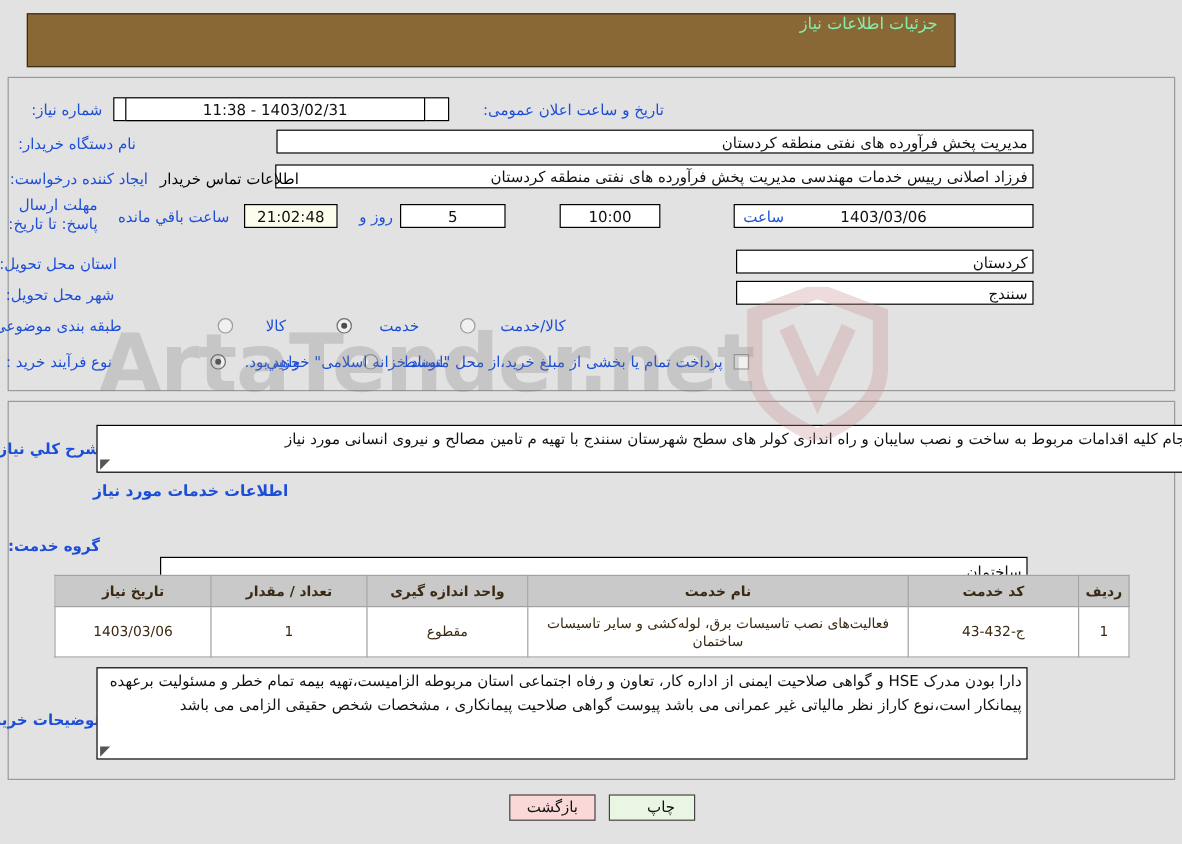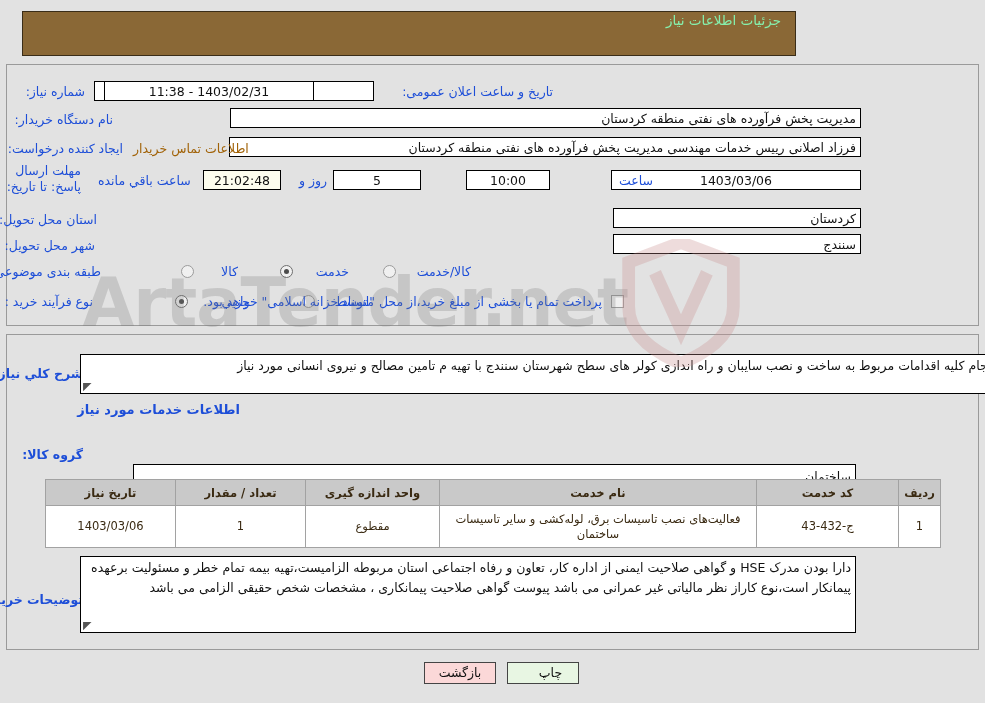--- a/index.html
+++ b/index.html
@@ -84,21 +84,21 @@
     white-space: nowrap;
     text-align: center;
     font-family: "DejaVu Sans", "Liberation Sans", sans-serif;
   }
   .fld.right { text-align: right; }
   .fld.cream { background: #fdfdee; }
 
   .link {
     position: absolute;
     font-size: 12.5px;
-    color: #a16207;
+    color: #000000;
     white-space: nowrap;
     cursor: pointer;
     line-height: 15px;
   }
 
   
   .radio {
     position: absolute;
     width: 13px; height: 13px;
     border-radius: 50%;
@@ -208,21 +208,21 @@
 
   <div id="header-bar">
     <span>جزئیات اطلاعات نیاز</span>
   </div>
 
   <div class="lbl" style="right:900px; top:84px; width:80px;">شماره نیاز:</div>
   <div class="fld" style="right:611px; top:81px; width:280px;">1103092247000036</div>
 
   <div class="lbl" style="right:432px; top:84px;">تاریخ و ساعت اعلان عمومی:</div>
 
-  <div class="fld" style="left:104px; top:81px; width:210px;">1403/02/31 - 11:38</div>
+  <div class="fld" style="left:104px; top:81px; width:250px;">1403/02/31 - 11:38</div>
 
   <div class="lbl" style="right:872px; top:112px;">نام دستگاه خریدار:</div>
   <div class="fld right" style="left:230px; top:108px; width:631px;">مدیریت پخش فرآورده های نفتی منطقه کردستان</div>
 
   <div class="lbl" style="right:862px; top:141px;">ایجاد کننده درخواست:</div>
   <div class="fld right" style="left:229px; top:137px; width:632px;">فرزاد اصلانی رییس خدمات مهندسی مدیریت پخش فرآورده های نفتی منطقه کردستان</div>
   <div class="link" style="left:133px; top:141px;">اطلاعات تماس خریدار</div>
 
   <div class="lbl" style="right:904px; top:163px; width:75px; line-height:16px; white-space:normal;">مهلت ارسال پاسخ: تا تاریخ:</div>
   <div class="fld" style="left:611px; top:170px; width:250px;">1403/03/06</div>
@@ -256,21 +256,21 @@
   <span class="checkbox" style="right:361px; top:295px;"></span>
   <div class="lbl" style="right:383px; top:294px;">پرداخت تمام یا بخشی از مبلغ خرید،از محل "اسناد خزانه اسلامی" خواهد بود.</div>
 
   <div class="lbl b" style="right:902px; top:366px;">شرح کلي نیاز:</div>
   <div class="ta" style="left:80px; top:354px; width:920px; height:40px;">انجام کلیه اقدامات مربوط به ساخت و نصب سایبان و راه اندازی کولر های سطح شهرستان سنندج با تهیه م
 تامین مصالح و نیروی انسانی مورد نیاز</div>
   <div class="ta-grip" style="left:83px; top:381px;">◥</div>
 
   <div class="lbl b" style="right:745px; top:402px; font-size:13px;">اطلاعات خدمات مورد نیاز</div>
 
-  <div class="lbl b" style="right:902px; top:447px;">گروه کالا:</div>
+  <div class="lbl b" style="right:902px; top:447px;">گروه خدمت:</div>
   <div class="fld right" style="left:133px; top:440px; width:723px; height:25px; line-height:22px;margin-top:24px;">ساختمان</div>
 
   <table id="tbl">
     <thead>
       <tr>
         <th style="width:42px;">ردیف</th>
         <th style="width:142px;">کد خدمت</th>
         <th>نام خدمت</th>
         <th style="width:134px;">واحد اندازه گیری</th>
         <th style="width:130px;">تعداد / مقدار</th>

